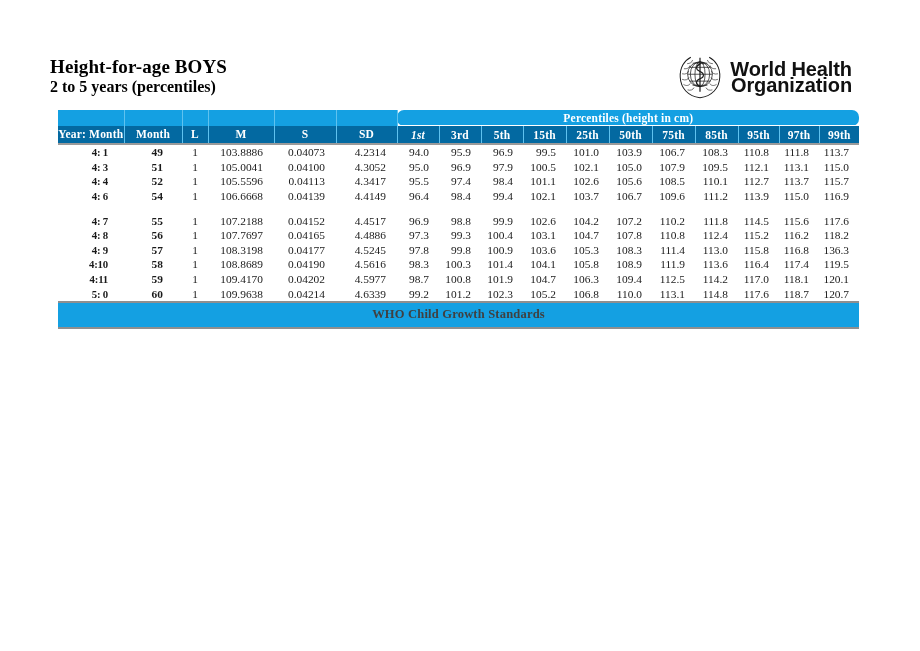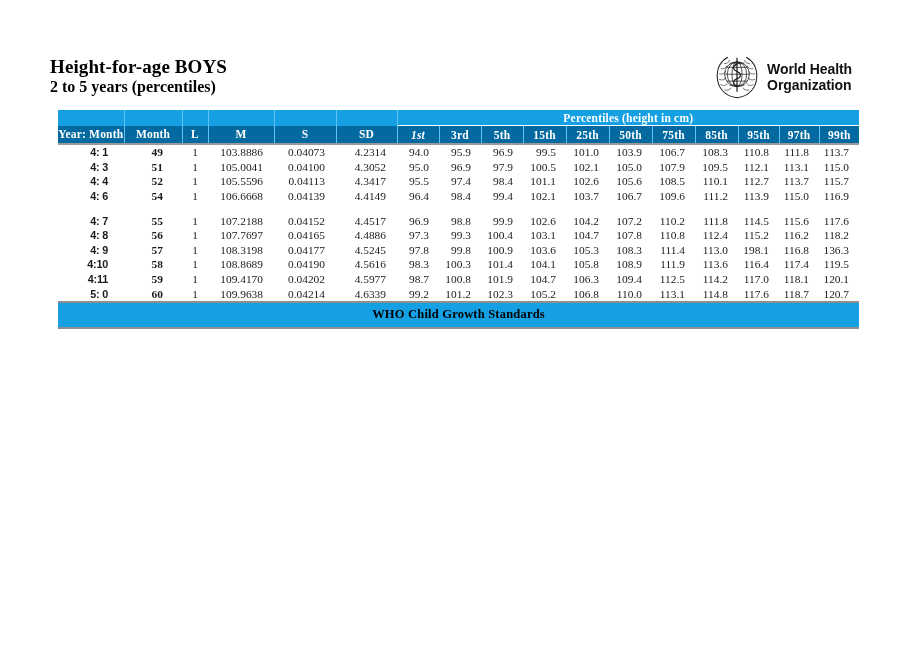--- a/index.html
+++ b/index.html
@@ -63,25 +63,26 @@
     gap: 7px;
   }
   .who-emblem {
     width: 46px;
     height: 46px;
     display: block;
   }
   .who-wordmark {
     font-family: "Liberation Sans", sans-serif;
     font-weight: bold;
-    font-size: 14px;
+    font-size: 20px;
     line-height: 16px;
     color: #111111;
     letter-spacing: -0.1px;
     white-space: nowrap;
+    text-align: right;
   }
   .who-wordmark .wm-line { display: block; }
 
   
   .growth-table {
     position: absolute;
     left: 58px;
     top: 110px;
     width: 801px;
     border-collapse: collapse;
@@ -93,21 +94,21 @@
     padding: 0;
     margin: 0;
   }
 
   
   .hdr-band td {
     background: #14A0E2;
     height: 15px;
     border-right: 1px solid #5fc2ef;
   }
-  .hdr-band td:last-child { border-right: none; }
+  .hdr-band td:last-child { border-right: none; border-radius: 7px; }
 
   .pct-span {
     color: #ffffff;
     font-weight: bold;
     font-size: 11.5px;
     text-align: center;
     letter-spacing: 0.2px;
     border-right: none !important;
     border-bottom: 1px solid #ffffff;
   }
@@ -138,21 +139,21 @@
     height: 14.6px;
     font-size: 11.4px;
     vertical-align: middle;
     white-space: nowrap;
     color: #1a1a1a;
   }
   .data-row td.c-ym {
     text-align: right;
     padding-right: 16px;
     font-weight: bold;
-    font-family: Liberation Sans, sans-serif;
+    font-family: Liberation Serif, serif;
     font-size: 10.8px;
     letter-spacing: -0.2px;
   }
   .data-row td.c-month {
     text-align: right;
     padding-right: 19px;
     font-weight: bold;
   }
   .data-row td.c-l {
     text-align: center;
@@ -168,21 +169,21 @@
 
   .spacer-row td {
     height: 10px;
     font-size: 0;
     line-height: 0;
   }
 
   
   .footer-band td {
     background: #14A0E2;
-    color: #000000;
+    color: #404040;
     height: 24px;
     text-align: center;
     vertical-align: middle;
     font-weight: bold;
     font-size: 12.5px;
     letter-spacing: 0.2px;
   }
   .footer-top-rule td {
     height: 2px;
     background: #8f8f8f;
@@ -431,21 +432,21 @@
           <td class="c-num">0.04177</td>
           <td class="c-num">4.5245</td>
           <td class="c-pct">97.8</td>
           <td class="c-pct">99.8</td>
           <td class="c-pct">100.9</td>
           <td class="c-pct">103.6</td>
           <td class="c-pct">105.3</td>
           <td class="c-pct">108.3</td>
           <td class="c-pct">111.4</td>
           <td class="c-pct">113.0</td>
-          <td class="c-pct">198.1</td>
+          <td class="c-pct">115.8</td>
           <td class="c-pct">116.8</td>
           <td class="c-pct">136.3</td>
         </tr>
         <tr class="data-row">
           <td class="c-ym">4:10</td>
           <td class="c-month">58</td>
           <td class="c-l">1</td>
           <td class="c-num">108.8689</td>
           <td class="c-num">0.04190</td>
           <td class="c-num">4.5616</td>

